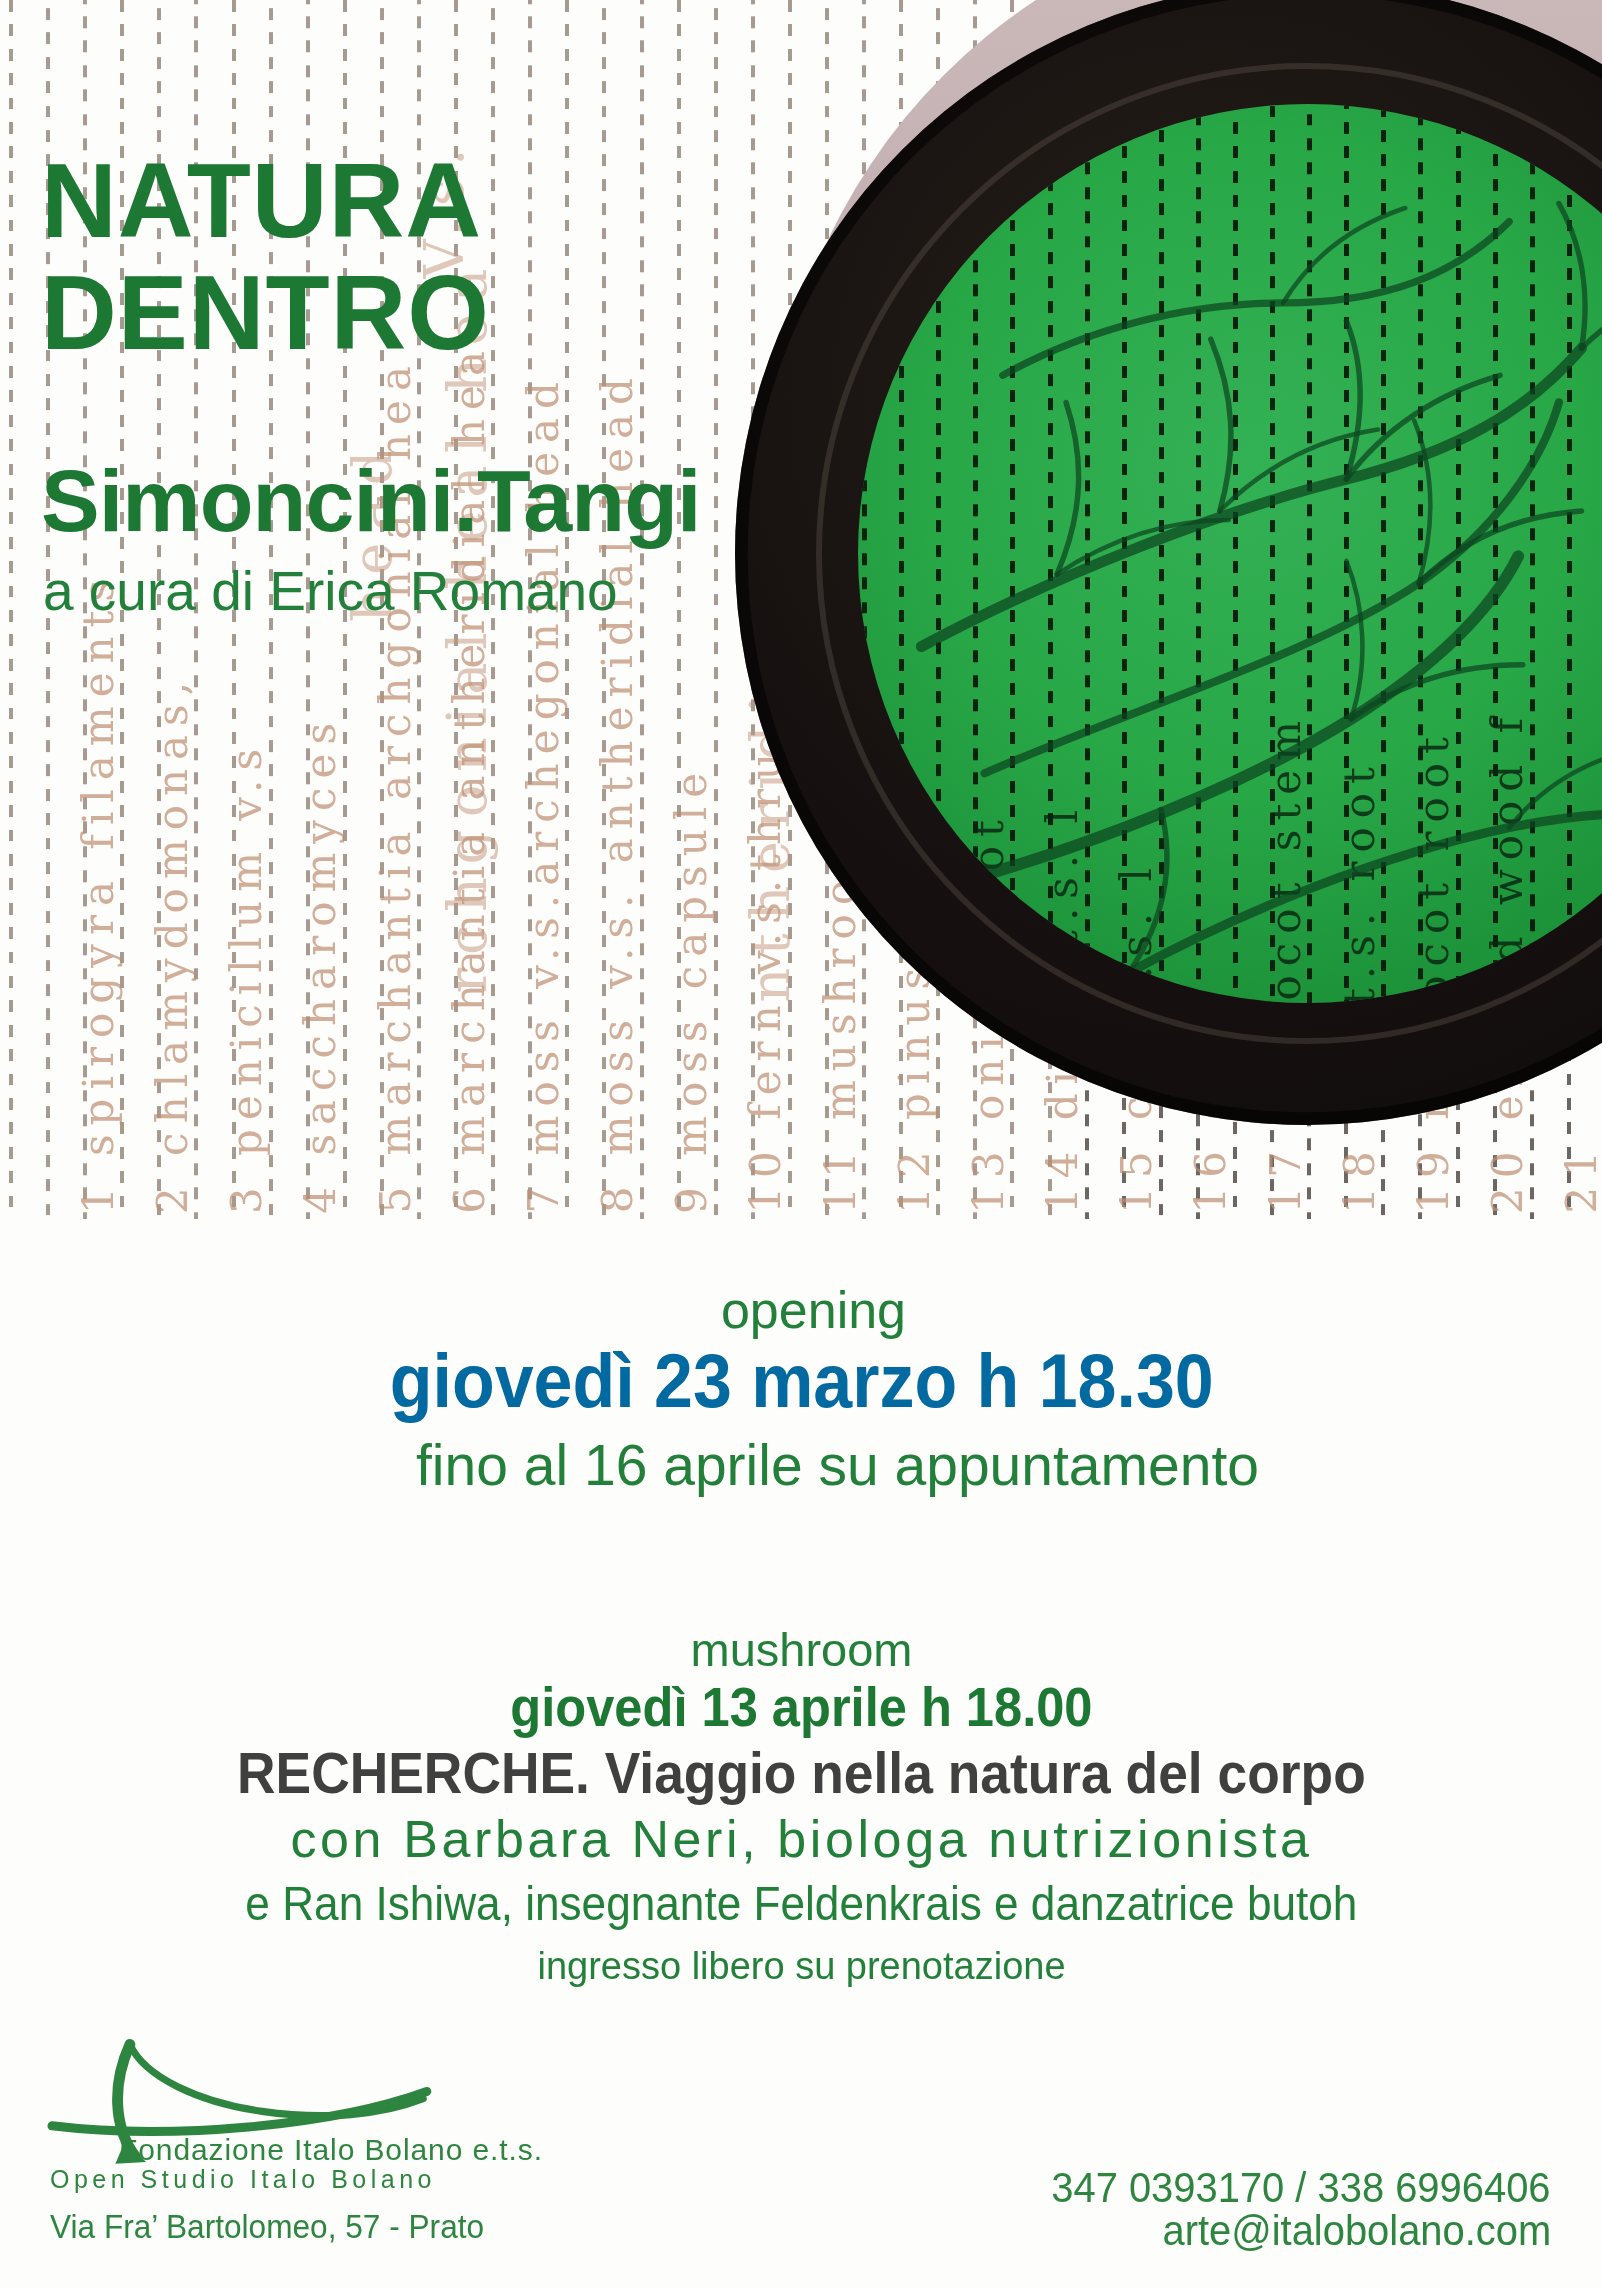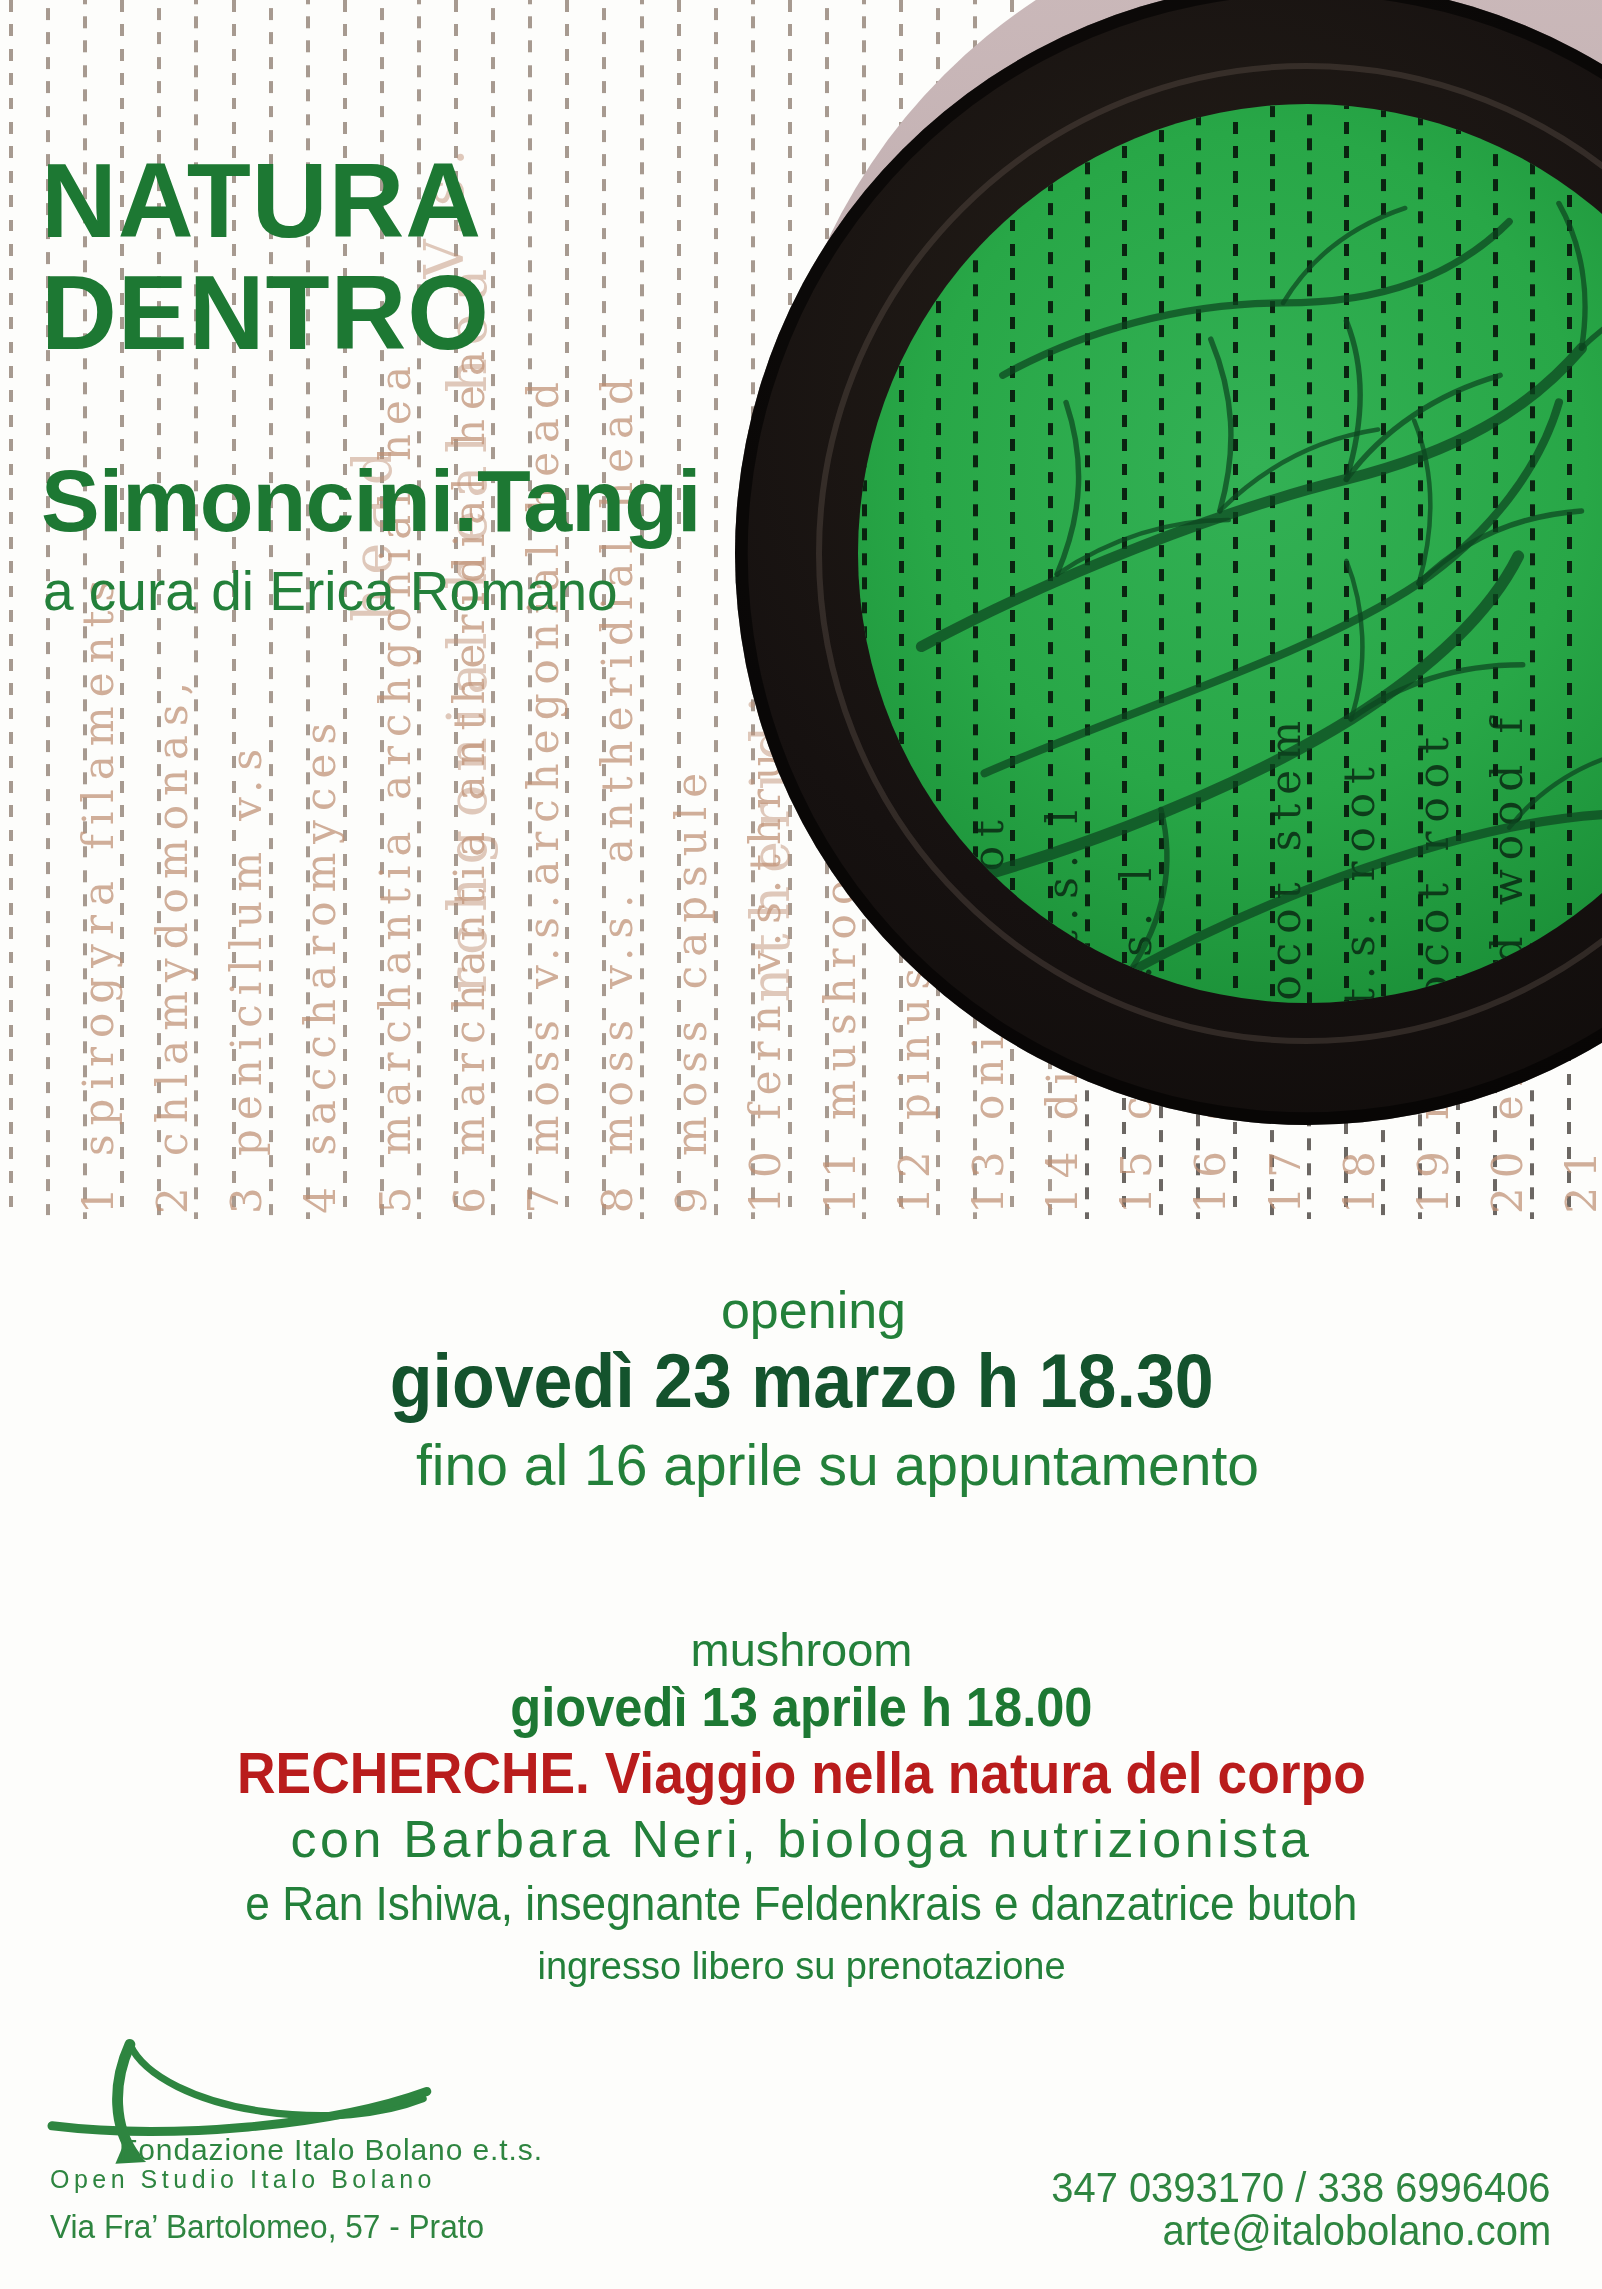--- a/index.html
+++ b/index.html
@@ -53,25 +53,25 @@
   .plant{position:absolute;inset:0;}
   .title{
     position:absolute;left:41px;top:145px;
     font-size:105px;font-weight:bold;line-height:1.07;letter-spacing:0.9px;color:#1d7833;
   }
   .artists{position:absolute;left:41px;top:450px;font-size:88px;font-weight:bold;color:#1d7833;letter-spacing:-0.9px;}
   .curator{position:absolute;left:43px;top:559px;font-size:55px;color:#23803a;}
   .centerline{position:absolute;left:0;width:1603px;text-align:center;color:#23803a;white-space:nowrap;}
   .cond{display:inline-block;transform:scaleX(.92);transform-origin:center;}
   .opening-label{top:1280px;font-size:52px;margin-left:12px;}
-  .opening-date{top:1337px;font-size:76px;font-weight:bold;color:#14532d;}
+  .opening-date{top:1337px;font-size:76px;font-weight:bold;color:#0369a1;}
   .opening-until{top:1432px;font-size:57px;padding-left:36px;}
   .incontro-label{top:1622px;font-size:47px;}
   .incontro-date{top:1675px;font-size:55px;font-weight:bold;color:#1d7833;}
-  .incontro-title{top:1739px;font-size:58px;font-weight:bold;color:#b91c1c;}
+  .incontro-title{top:1739px;font-size:58px;font-weight:bold;color:#404040;}
   .incontro-line1{top:1809px;font-size:52px;letter-spacing:3.6px;}
   .incontro-line2{top:1876px;font-size:48px;}
   .incontro-note{top:1945px;font-size:38px;}
   
   .logo{position:absolute;left:43px;top:2037px;width:391px;height:127px;}
   .f-foundation{position:absolute;left:119px;top:2133px;font-size:30px;color:#2e8540;letter-spacing:0.9px;}
   .f-studio{position:absolute;left:50px;top:2165px;font-size:25px;color:#2e8540;letter-spacing:4.5px;text-align:right;}
   .f-address{position:absolute;left:50px;top:2207px;font-size:34px;color:#2e8540;transform:scaleX(.93);transform-origin:left;}
   .f-phones{position:absolute;right:52px;top:2164px;font-size:42px;color:#2e8540;transform:scaleX(.95);transform-origin:right;}
   .f-email{position:absolute;right:52px;top:2207px;font-size:42px;color:#2e8540;transform:scaleX(.95);transform-origin:right;}

